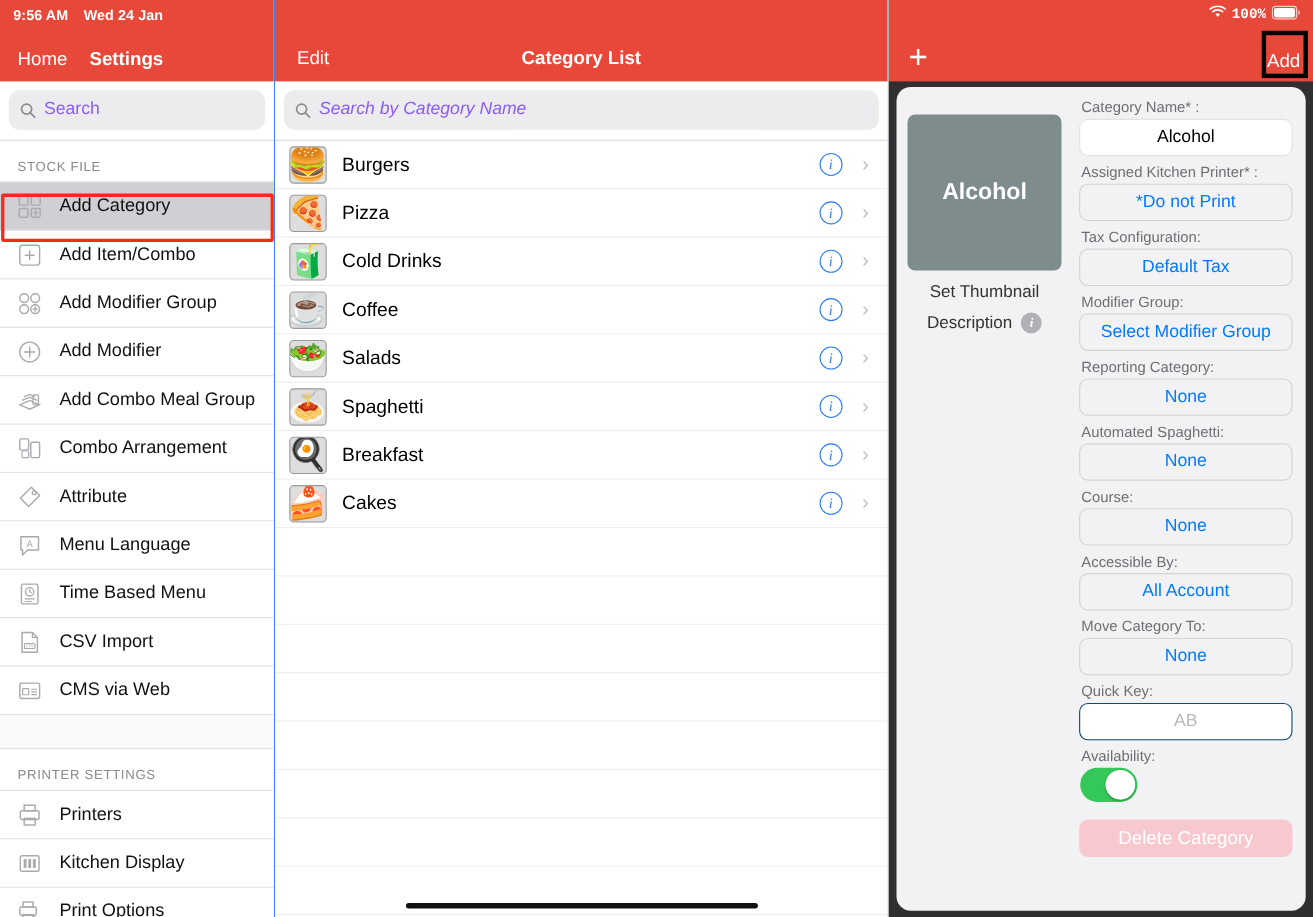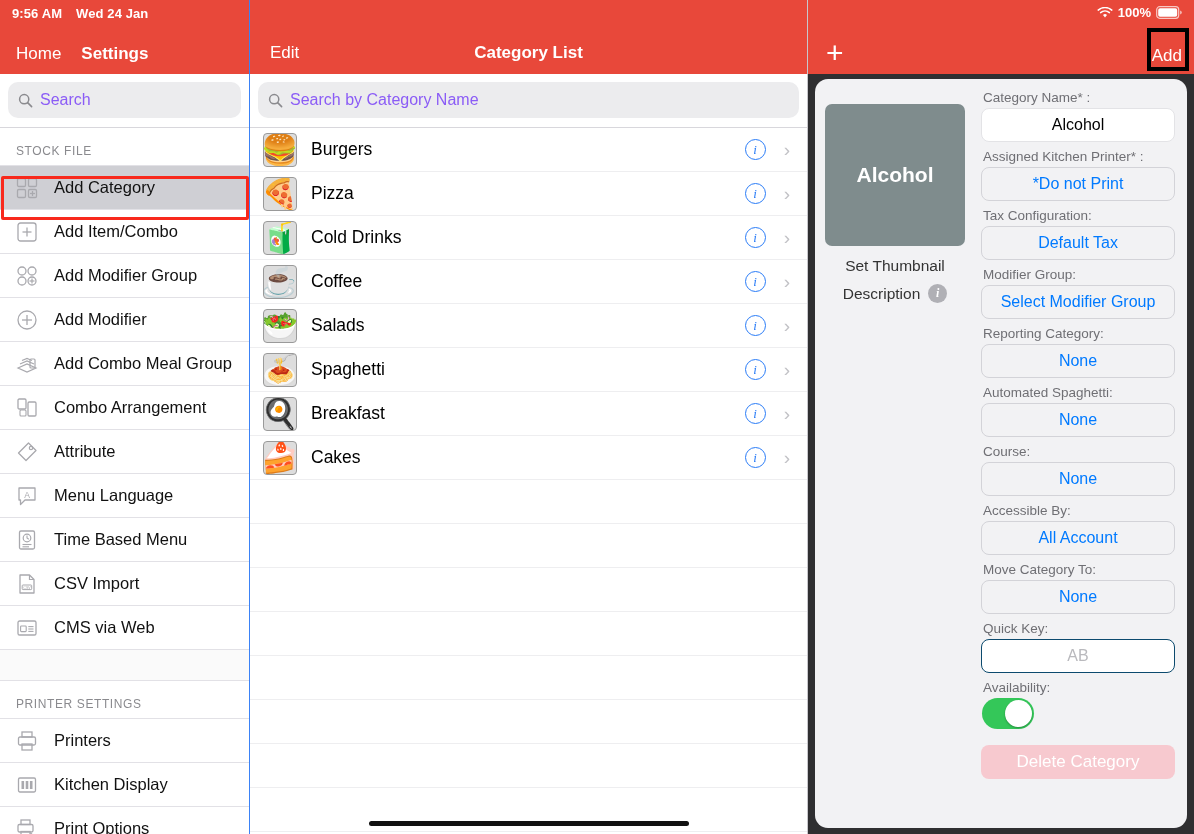--- a/index.html
+++ b/index.html
@@ -47,21 +47,21 @@
             border:3px solid #f8291c; border-radius:2px; pointer-events:none;
             z-index:5; }
 
   
   .middle { width:558px; height:834px; background:#fff; position:relative;
             border-right:1px solid #c8c7cc; overflow:hidden; }
   .mid-header { height:74px; background:#E8483A; color:#fff; position:relative; }
   .mid-edit { position:absolute; bottom:11px; left:20px; font-size:17px; }
   .mid-title { position:absolute; bottom:11px; left:0; width:100%;
                text-align:center; font-size:17px; font-weight:bold; }
-  .mid-search { padding:8px 8px 9px 8px; }
+  .mid-search { padding:8px 8px 9px 8px;font-style:italic; }
   .catrow { height:44px; display:flex; align-items:center;
             border-bottom:1px solid #eeeef0; padding-left:13px; }
   .thumb { width:34px; height:34px; flex:0 0 34px; border-radius:4px;
            border:1px solid #9a9a9a; overflow:hidden; position:relative;
            background:#ddd; }
   .thumb .em { position:absolute; left:50%; top:50%;
                transform:translate(-50%,-50%); font-size:30px; line-height:1; }
   .catname { margin-left:14px; font-size:17.5px; color:#000; flex:1; }
   .infobtn { width:21px; height:21px; border:1.6px solid #2a7cf7; border-radius:50%;
              color:#2a7cf7; font-size:13px; font-style:italic;
@@ -71,21 +71,21 @@
   .chev { color:#c2c2c6; font-size:19px; margin-right:17px; line-height:1; }
   .emptyrow { height:44px; border-bottom:1px solid #eeeef0; }
   .homebar { position:absolute; bottom:8px; left:50%; transform:translateX(-50%);
              width:320px; height:5px; background:#111; border-radius:3px; }
 
   
   .right { width:386px; height:834px; background:#2f2f31; position:relative;
            overflow:hidden; }
   .r-header { height:74px; background:#E8483A; color:#fff; position:relative; }
   .r-status { position:absolute; top:5px; right:12px; display:flex;
-              align-items:center; gap:5px; font-size:13px; font-weight:bold; }
+              gap:5px; font-size:13px; font-weight:bold;font-family:Liberation Mono, monospace; }
   .r-plus { position:absolute; bottom:6px; left:18px; font-size:30px;
             font-weight:300; line-height:1; }
   .r-title { position:absolute; bottom:11px; left:0; width:100%;
              text-align:center; font-size:17px; font-weight:bold; }
   .r-add { position:absolute; bottom:8px; right:12px; font-size:17px; }
   .addhl { position:absolute; top:28px; right:5px; width:42px; height:43px;
            border:4px solid #000; z-index:6; pointer-events:none; }
 
   .panel { position:absolute; left:7px; top:79px; right:7px; bottom:6px;
            background:#f2f2f4; border-radius:13px; overflow:hidden;

